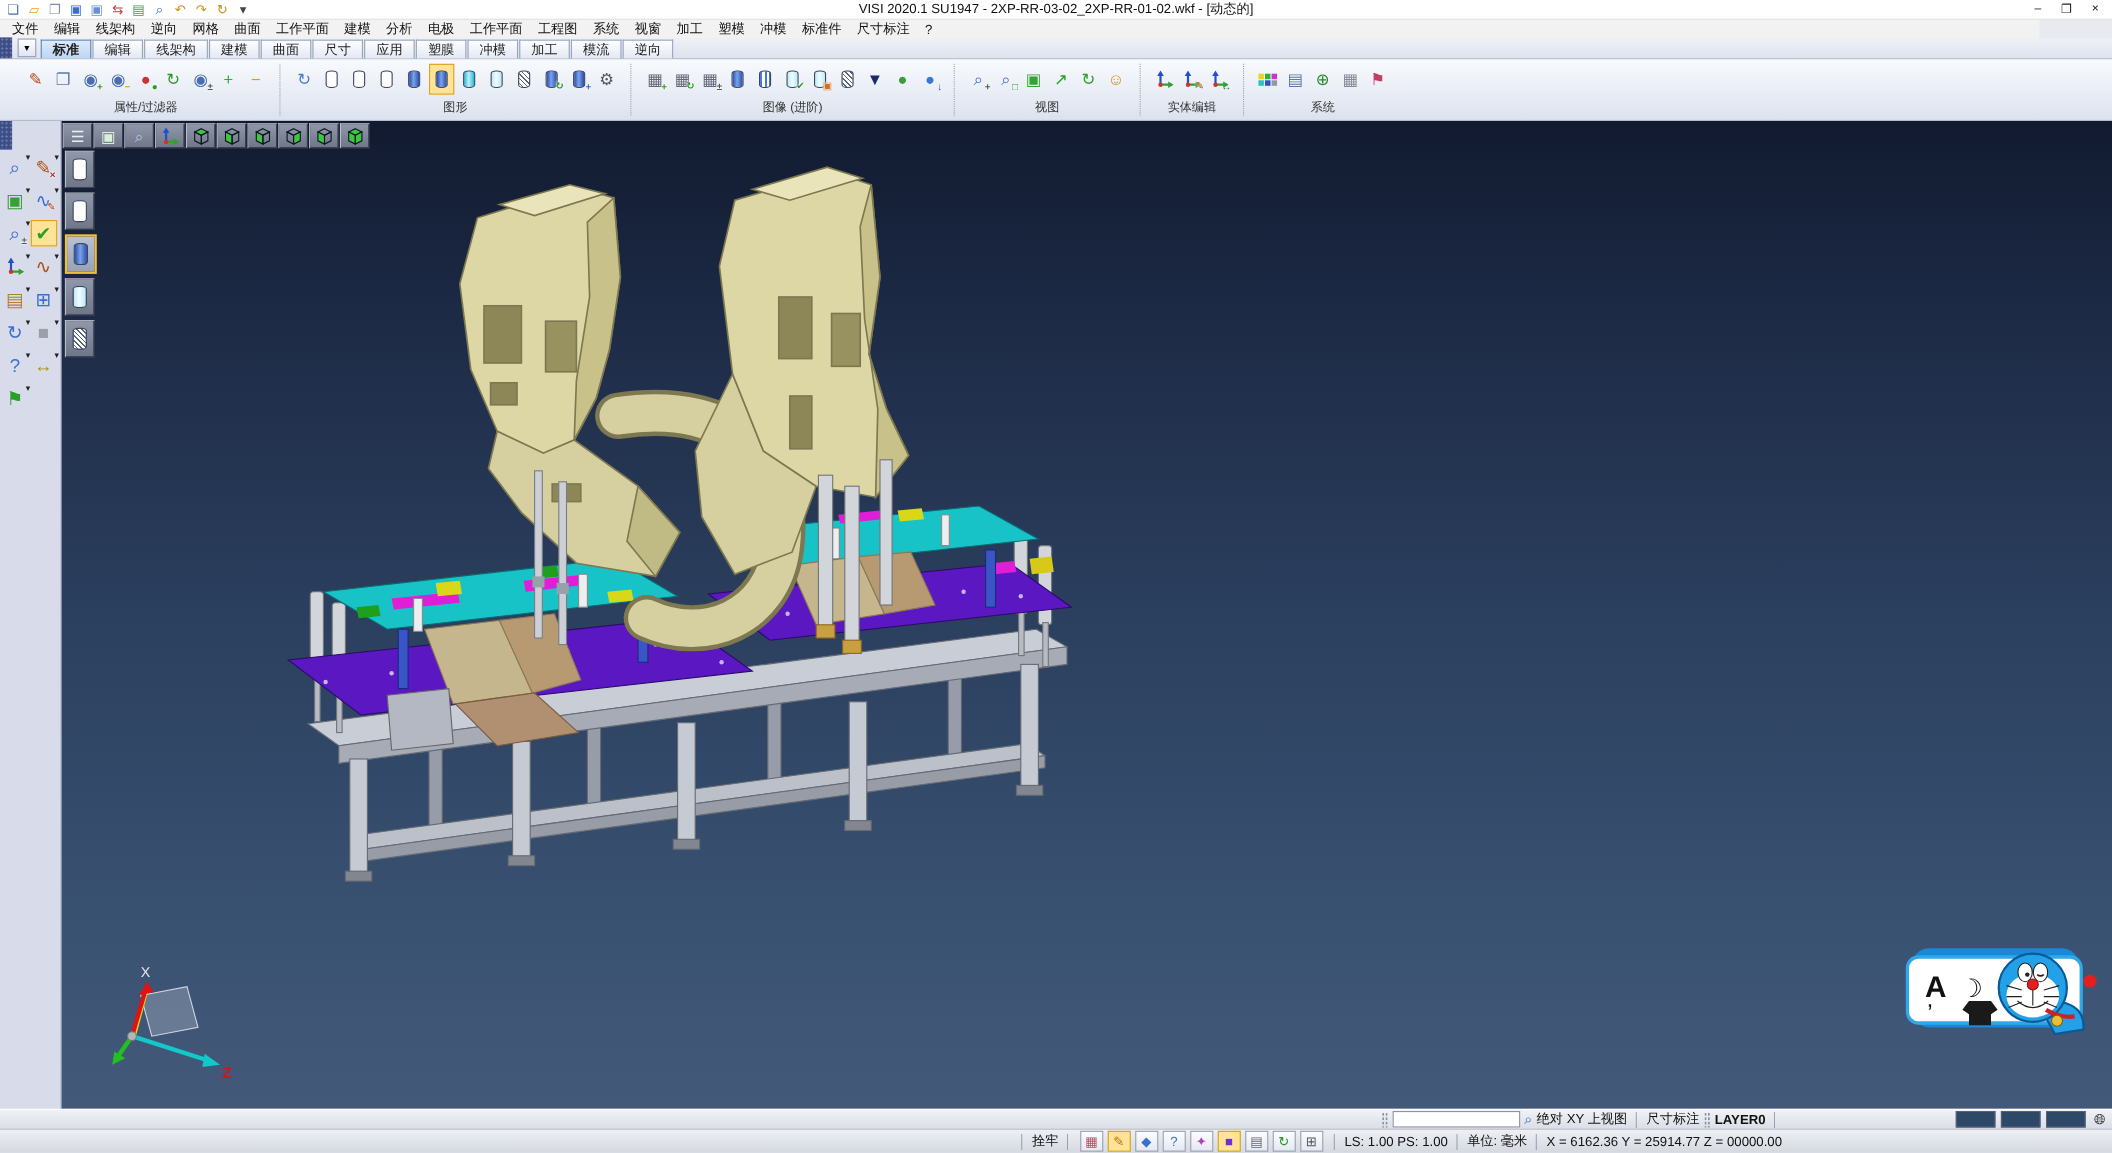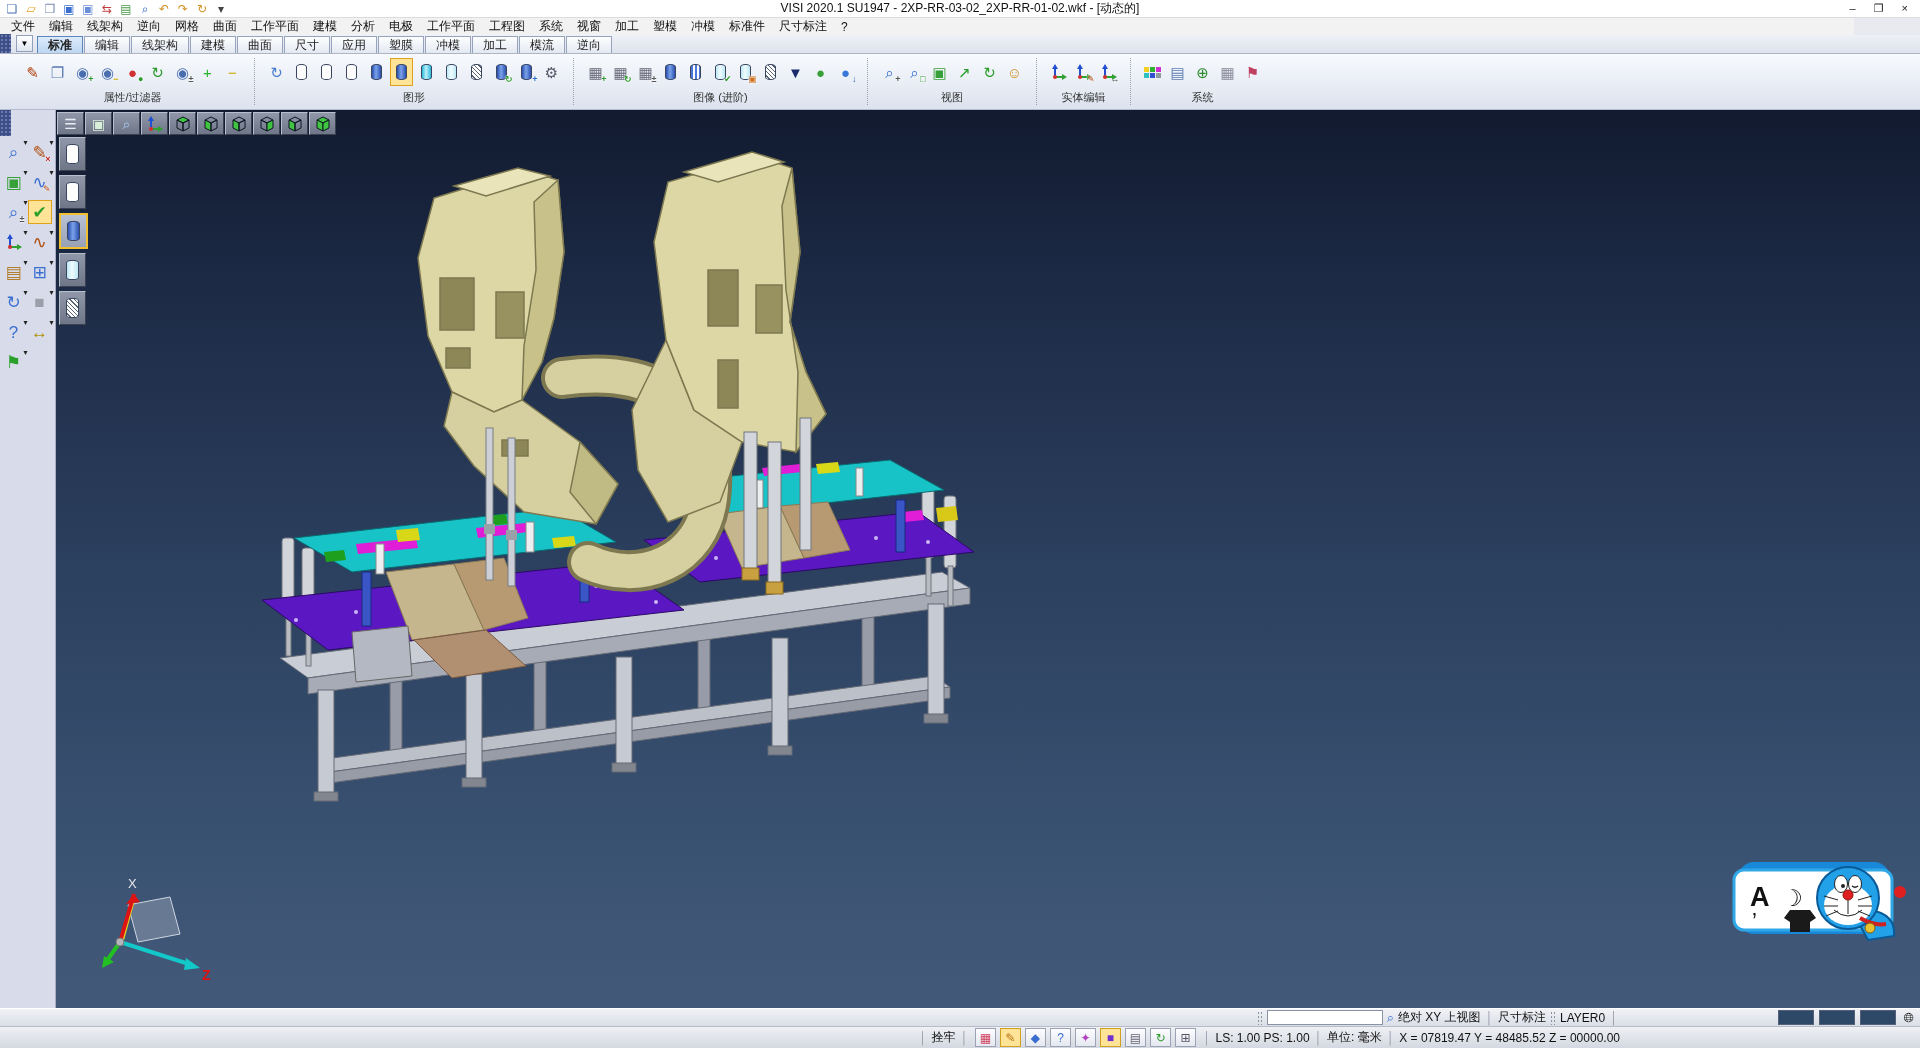--- a/index.html
+++ b/index.html
@@ -72,21 +72,21 @@
   .triad{position:absolute;left:20px;top:760px;width:140px;height:130px;}
   .ime{position:absolute;left:1676px;top:738px;width:182px;height:94px;cursor:default;}
   
   .status1{left:0;top:1008px;width:1920px;height:18px;background:linear-gradient(#f0f2f6,#dadee6);border-top:1px solid #fff;
       display:flex;align-items:center;box-sizing:border-box;font-size:12px;color:#111;}
   .status2{left:0;top:1026px;width:1920px;height:22px;background:linear-gradient(#eef0f4,#d4d8e0);border-top:1px solid #b8bcc6;
       display:flex;align-items:center;box-sizing:border-box;font-size:12px;color:#111;padding-right:300px;}
   .sep-v{color:#99a;padding:0 5px;}
   .dots-h{width:6px;height:14px;background-image:radial-gradient(#8a90a0 1px,transparent 1px);background-size:3px 4px;margin:0 4px;}
   .search-box{width:110px;height:13px;border:1px solid #8a92a6;background:#fff;font-size:11px;padding:0 2px;}
-  .layer-badge{font-weight:normal;}
+  .layer-badge{font-weight:bold;}
   .swatch{width:34px;height:13px;border:1px solid #55607a;margin-left:5px;}
   .globe{font-size:13px;margin:0 6px 0 8px;}
   .st-btn{position:relative;width:19px;height:17px;border:1px solid #9aa2b4;background:linear-gradient(#fdfdff,#e4e8f0);
       display:flex;align-items:center;justify-content:center;margin:0 2px;cursor:default;}
   .st-btn .g{font-size:12px;}
   .st-btn.sel{background:#ffe396;border-color:#d0a020;}
   .mag{color:#3a6fd0;font-size:13px;margin:0 4px;}
 </style>
 </head>
 <body>
@@ -946,14 +946,14 @@
         <div class="icx">
           <span class="g" style="color: rgb(85, 85, 102);">⊞</span>
         </div>
       </div>
     </div>
   <span class="sep-v">│</span>
   <span>LS: 1.00 PS: 1.00</span>
   <span class="sep-v">│</span>
   <span>单位: 毫米</span>
   <span class="sep-v">│</span>
-  <span>X = 07819.47 Y = 48485.52 Z = 00000.00</span>
+  <span>X = 6162.36 Y = 25914.77 Z = 00000.00</span>
 </div>
 
 </body></html>

